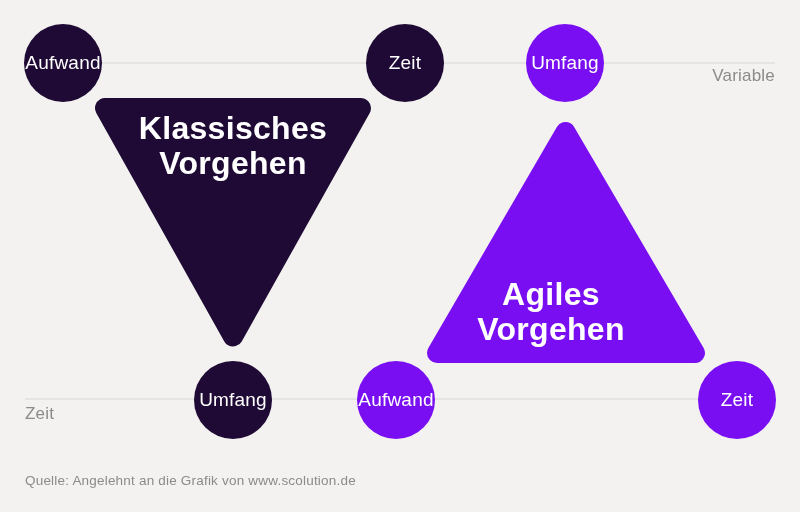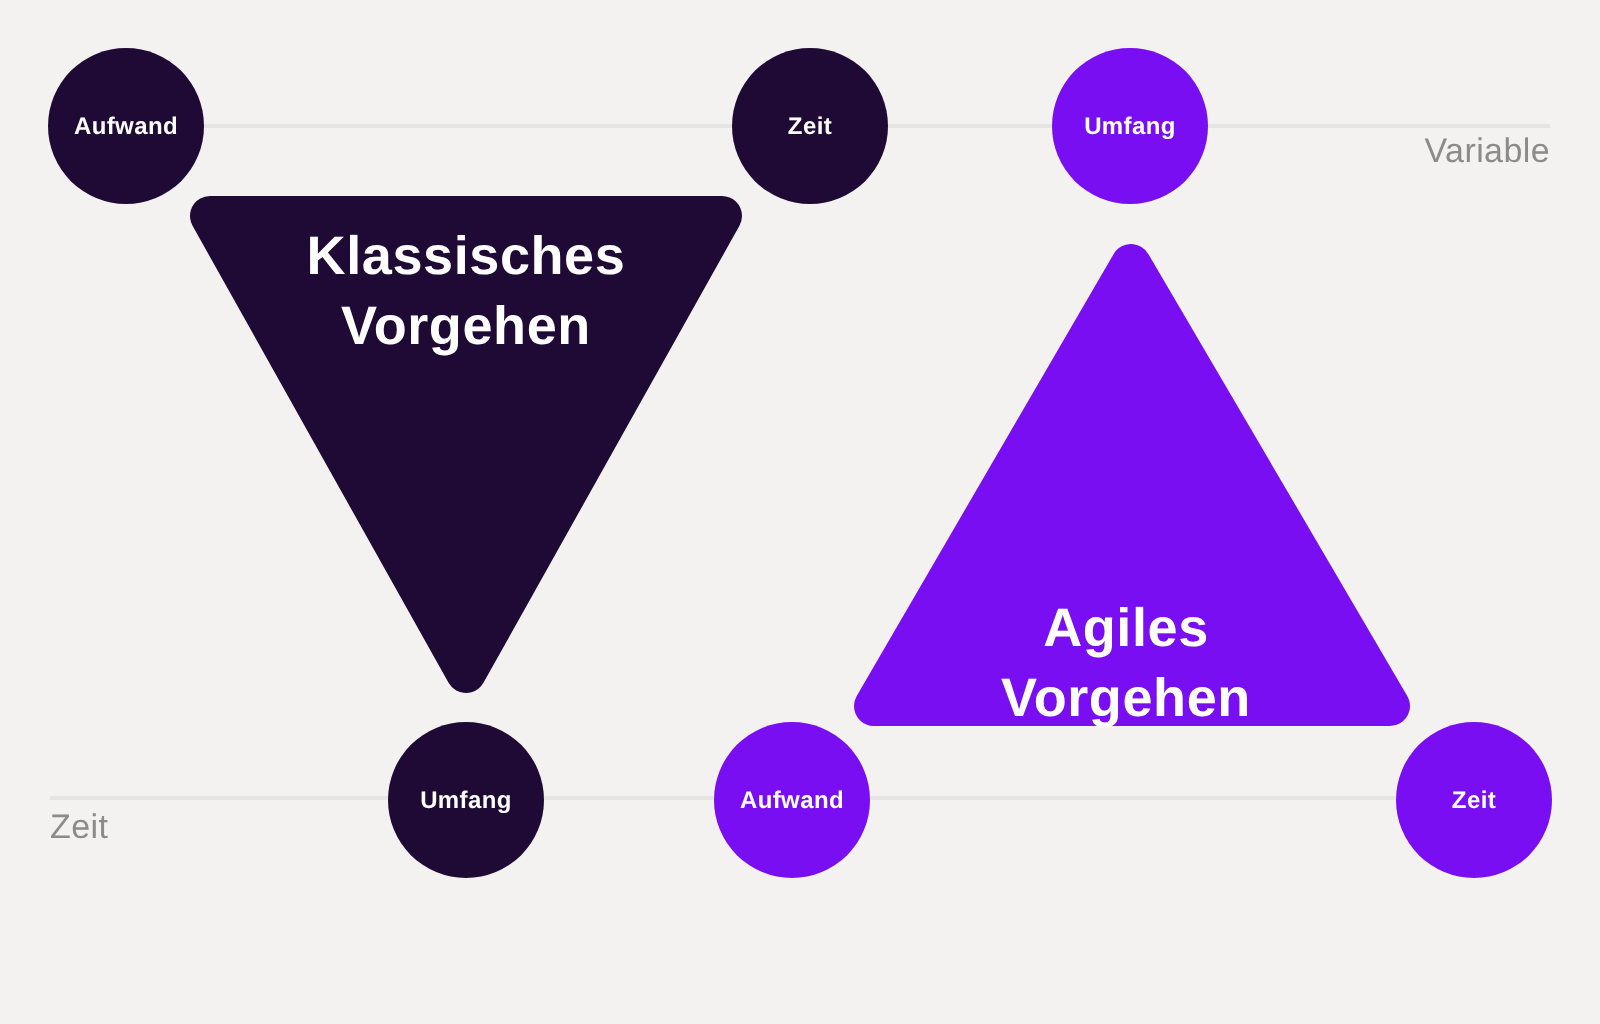--- a/index.html
+++ b/index.html
@@ -43,43 +43,43 @@
     stroke-width: 20;
     stroke-linejoin: round;
     fill: currentColor;
     stroke: currentColor;
   }
   .tri-title {
     position: absolute;
     width: 300px;
     text-align: center;
     color: #ffffff;
-    font-size: 27px;
+    font-size: 32px;
     line-height: 35px;
     font-weight: 600;
     white-space: pre-line;
     z-index: 3;
     letter-spacing: 0.3px;
   }
   .tri-title.classic { left: 83px; top: 111px; }
-  .tri-title.agile { left: 413px; top: 277px; margin-top: 20px; }
+  .tri-title.agile { left: 401px; top: 277px; }
   .node {
     position: absolute;
     width: 78px;
     height: 78px;
     border-radius: 50%;
     display: flex;
     align-items: center;
     justify-content: center;
     z-index: 4;
   }
   .node .node-label {
     color: #ffffff;
-    font-size: 12px;
-    font-weight: 700;
+    font-size: 19px;
+    font-weight: 400;
     letter-spacing: 0.2px;
   }
   .node.classic-aufwand { left: 24px;  top: 24px; }
   .node.classic-zeit    { left: 366px; top: 24px; }
   .node.agile-umfang    { left: 526px; top: 24px; }
   .node.classic-umfang  { left: 194px; top: 361px; }
   .node.agile-aufwand   { left: 357px; top: 361px; }
   .node.agile-zeit      { left: 698px; top: 361px; }
   .source-note {
     position: absolute;
@@ -129,14 +129,15 @@
   </div>
 
   <div class="node agile-aufwand" style="background-color: rgb(122, 14, 242);">
     <span class="node-label">Aufwand</span>
   </div>
 
   <div class="node agile-zeit" style="background-color: rgb(122, 14, 242);">
     <span class="node-label">Zeit</span>
   </div>
 
+  <div class="source-note" style="color: rgb(140, 139, 137);">Quelle: Angelehnt an die Grafik von www.scolution.de</div>
 
 </div>
 
 </body></html>

